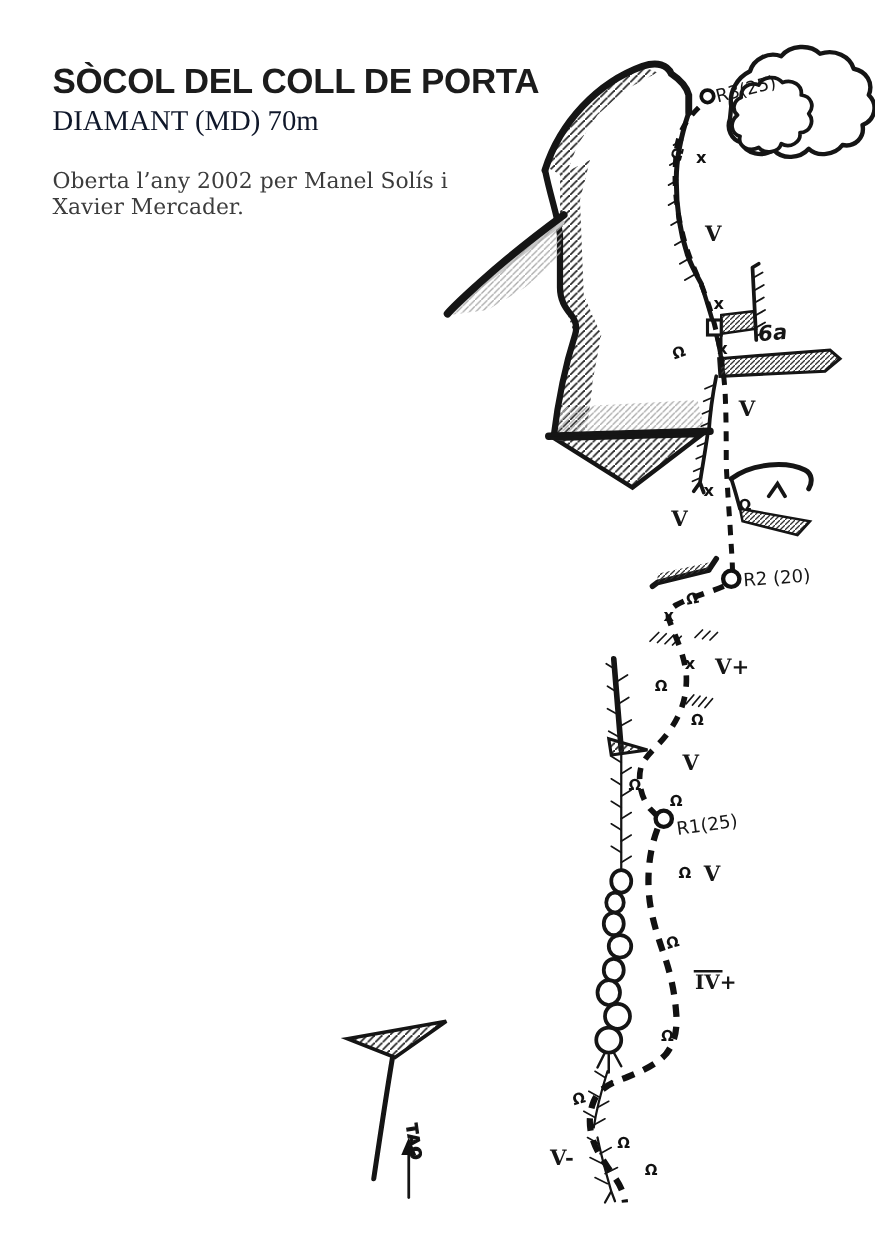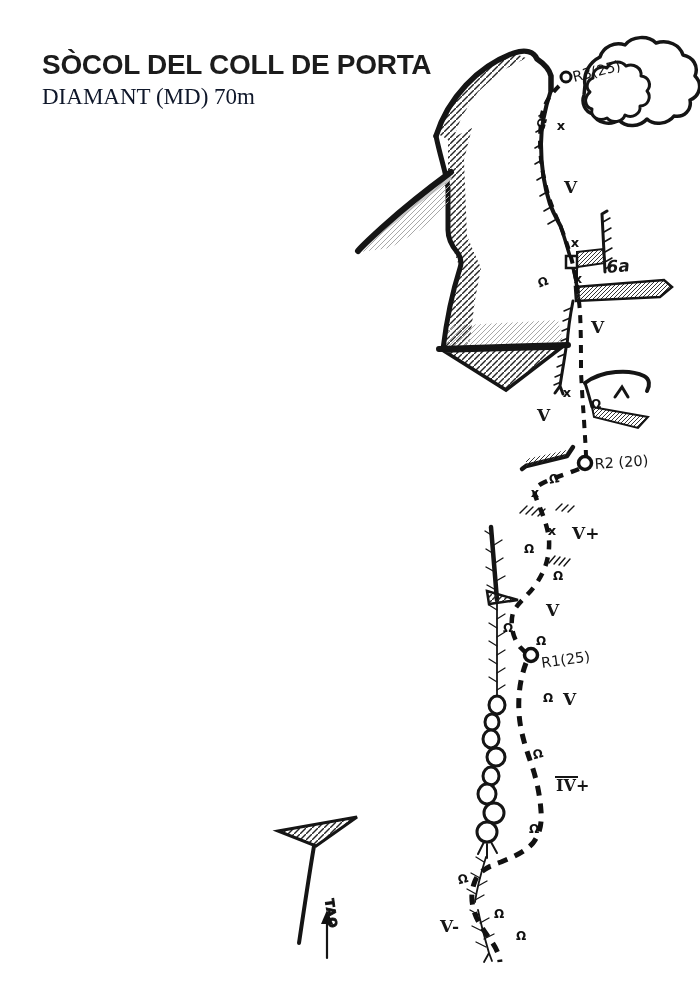--- a/index.html
+++ b/index.html
@@ -31,20 +31,22 @@
   .bolt{font-family:"DejaVu Sans",sans-serif;font-size:13px;font-weight:700;fill:#111;}
   .thread{font-family:"DejaVu Sans",sans-serif;font-size:12px;font-weight:700;fill:#111;}
   .tao{font-family:"DejaVu Sans",sans-serif;font-size:12px;font-weight:700;fill:#111;letter-spacing:1px;}
 </style>
 </head>
 <body>
 
 <div class="textblock">
   <div class="title">SÒCOL DEL COLL DE PORTA</div>
   <div class="subtitle">DIAMANT (MD) 70m</div>
+  <div class="para">Oberta l’any 2002 per Manel Solís i
+Xavier Mercader.</div>
 </div>
 
 <svg class="topo" width="700" height="993" viewBox="0 0 700 993">
   <defs>
     <pattern id="hatchD" patternUnits="userSpaceOnUse" width="6" height="6">
       <path d="M0,6 L6,0" stroke="#262626" stroke-width="1.4" fill="none"></path>
     </pattern>
     <pattern id="hatchF" patternUnits="userSpaceOnUse" width="4" height="4">
       <path d="M0,4 L4,0" stroke="#333" stroke-width="1" fill="none"></path>
     </pattern>

